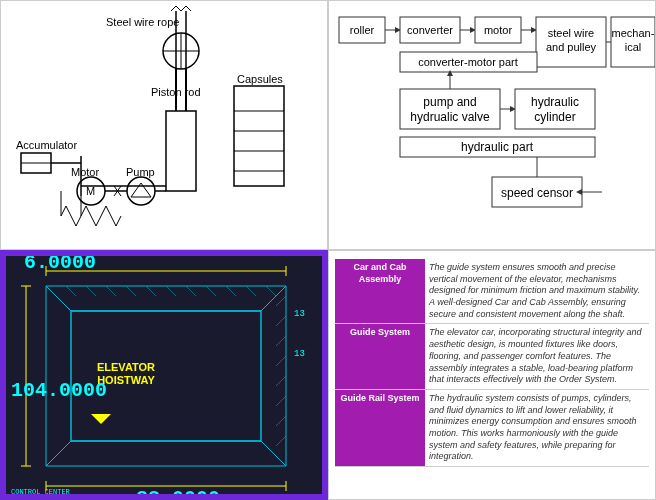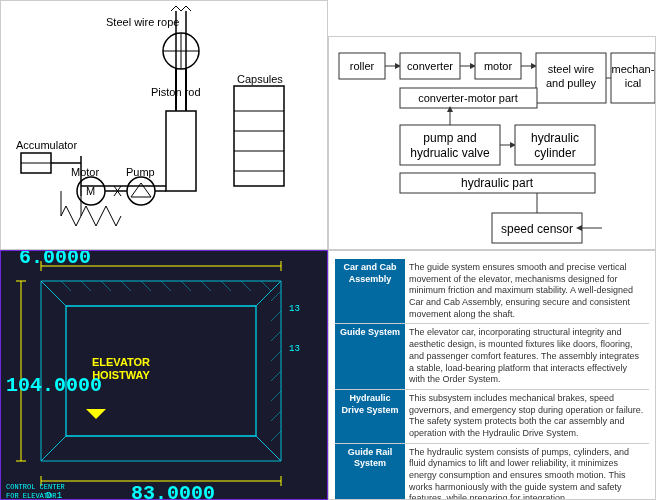--- a/index.html
+++ b/index.html
@@ -21,27 +21,26 @@
       overflow: hidden;
     }
 
     
     .top-right {
       background: #fff;
       border: 1px solid #ccc;
       position: relative;
       overflow: hidden;
       padding: 8px;
-      margin-top: 36px;
     }
 
     
     .bottom-left {
       background: #1a1a2e;
-      border: 1px solid #6d28d9;
+      border: 6px solid #6d28d9;
       position: relative;
       overflow: hidden;
     }
 
     
     .bottom-right {
       background: #fff;
       border: 1px solid #ccc;
       position: relative;
       overflow: hidden;
@@ -66,34 +65,35 @@
     }
 
     .subsystem-table td {
       padding: 3px 4px;
       vertical-align: top;
       font-size: 9px;
       line-height: 1.3;
     }
 
     .subsystem-name {
-      background: #0369a1;
+      background: #a21caf;
       color: #fff;
       font-weight: bold;
       font-size: 9px;
       text-align: center;
-      width: 70px;
+      width: 90px;
       padding: 4px 3px;
       vertical-align: middle;
     }
 
     .subsystem-desc {
       color: #333;
       font-size: 8.5px;
       line-height: 1.3;
+      font-style: italic;
     }
   </style>
 </head>
 <body>
 
 <div class="quadrant-grid">
 
   <div class="top-left">
     <svg width="328" height="250" viewBox="0 0 328 250">
 
@@ -295,25 +295,20 @@
       <tr>
             <td class="subsystem-name">Car and Cab
 Assembly</td>
             <td class="subsystem-desc">The guide system ensures smooth and precise vertical movement of the elevator, mechanisms designed for minimum friction and maximum stability. A well-designed Car and Cab Assembly, ensuring secure and consistent movement along the shaft.</td>
           </tr>
           <tr>
             <td class="subsystem-name">Guide System</td>
             <td class="subsystem-desc">The elevator car, incorporating structural integrity and aesthetic design, is mounted fixtures like doors, flooring, and passenger comfort features. The assembly integrates a stable, load-bearing platform that interacts effectively with the Order System.</td>
           </tr>
           <tr>
-            <td class="subsystem-name">Hydraulic Drive
-System</td>
-            <td class="subsystem-desc">This subsystem includes mechanical brakes, speed governors, and emergency stop during operation or failure. The safety system protects both the car assembly and operation with the Hydraulic Drive System.</td>
-          </tr>
-          <tr>
             <td class="subsystem-name">Guide Rail
 System</td>
             <td class="subsystem-desc">The hydraulic system consists of pumps, cylinders, and fluid dynamics to lift and lower reliability, it minimizes energy consumption and ensures smooth motion. This works harmoniously with the guide system and safety features, while preparing for integration.</td>
           </tr>
         </tbody>
     </table>
   </div>
 
 </div>
 

